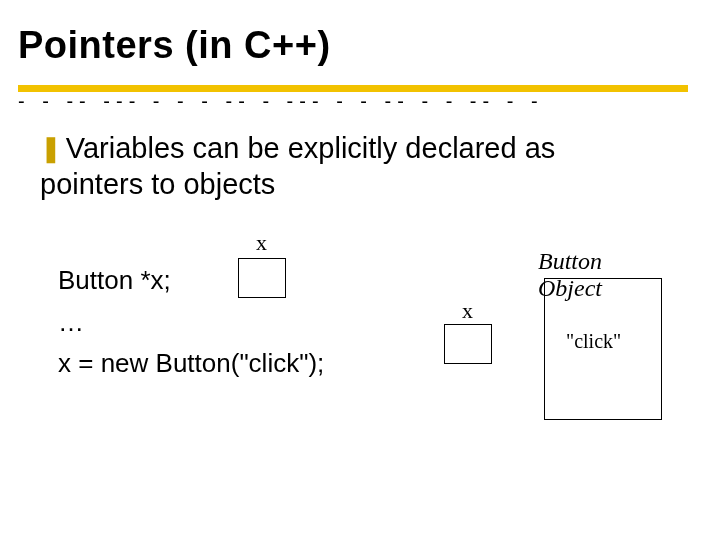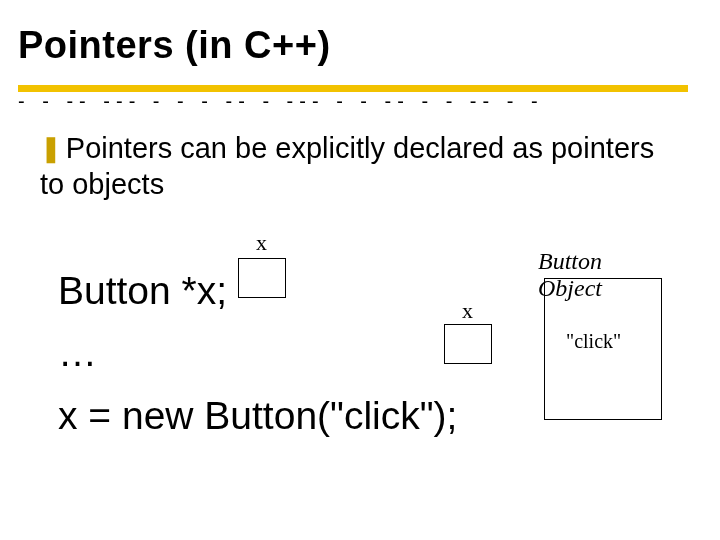--- a/index.html
+++ b/index.html
@@ -66,21 +66,21 @@
     color: #c9a000;
     font-family: "Zapf Dingbats","Segoe UI Symbol",Arial,sans-serif;
     font-size: 26px;
     margin-right: 4px;
     vertical-align: 1px;
   }
   .code {
     position: absolute;
     left: 58px;
     top: 260px;
-    font-size: 39px;
+    font-size: 26px;
     line-height: 1.6;
   }
   
   .x-label-1 {
     position: absolute;
     left: 256px;
     top: 230px;
     font-family: "Times New Roman", serif;
     font-size: 22px;
   }
@@ -140,21 +140,21 @@
 <div class="slide">
 
   <div class="title">Pointers (in C++)</div>
 
   <div class="underline-wrap">
     <div class="underline-yellow"></div>
     <div class="underline-dashes">- - -- --- - - - -- - --- - - -- - - -- - -</div>
   </div>
 
   <div class="bullet">
-    <span class="bullet-icon">❚</span><span>Pointers can be explicitly declared as pointers to objects</span>
+    <span class="bullet-icon">❚</span><span>Variables can be explicitly declared as pointers to objects</span>
   </div>
 
   <div class="code">
     <div>Button *x;</div>
     <div>…</div>
     <div>x = new Button("click");</div>
   </div>
 
   <div class="x-label-1">x</div>
   <div class="box1"></div>

